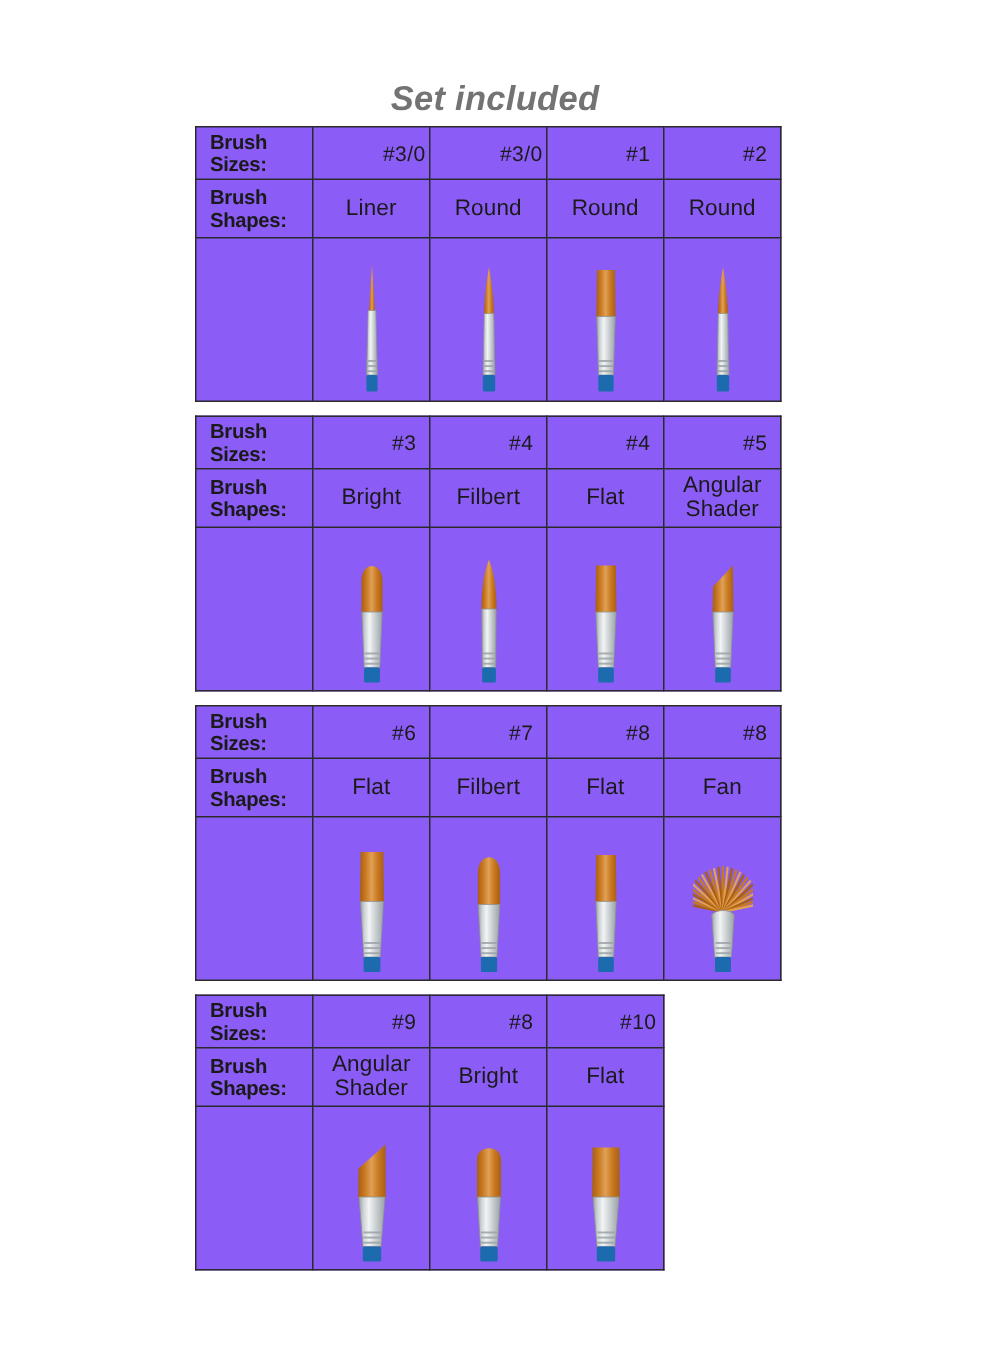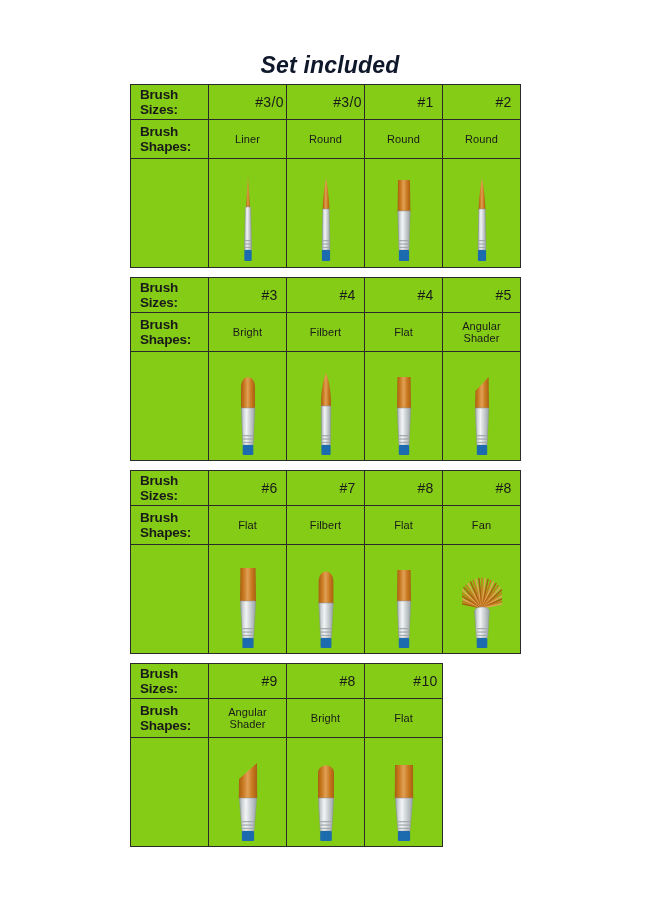--- a/index.html
+++ b/index.html
@@ -20,29 +20,29 @@
   #page-title {
     position: absolute;
     left: 0;
     top: 52px;
     width: 660px;
     text-align: center;
     font-size: 23px;
     font-weight: bold;
     font-style: italic;
     letter-spacing: 0.2px;
-    color: #0f172a;
+    color: #737373;
   }
 
   
   .brush-table {
     position: absolute;
     border-collapse: collapse;
     table-layout: fixed;
-    background: #84cc16;
+    background: #8b5cf6;
   }
   .brush-table td {
     border: 1.6px solid #2a2a2a;
     text-align: center;
     vertical-align: middle;
     padding: 0;
   }
 
   
   td.label-cell {
@@ -58,21 +58,21 @@
   td.label-cell .lbl-l2 { display: block; }
 
   td.size-cell {
     font-size: 14px;
     font-weight: normal;
     height: 34px;
     letter-spacing: 0.3px;
     padding-left: 44px;
   }
   td.shape-cell {
-    font-size: 11px;
+    font-size: 15px;
     font-weight: normal;
     height: 38px;
     line-height: 1.1;
     letter-spacing: 0.1px;
   }
   td.shape-cell .shp-l1,
   td.shape-cell .shp-l2 { display: block; }
 
   td.img-cell {
     height: 108px;

